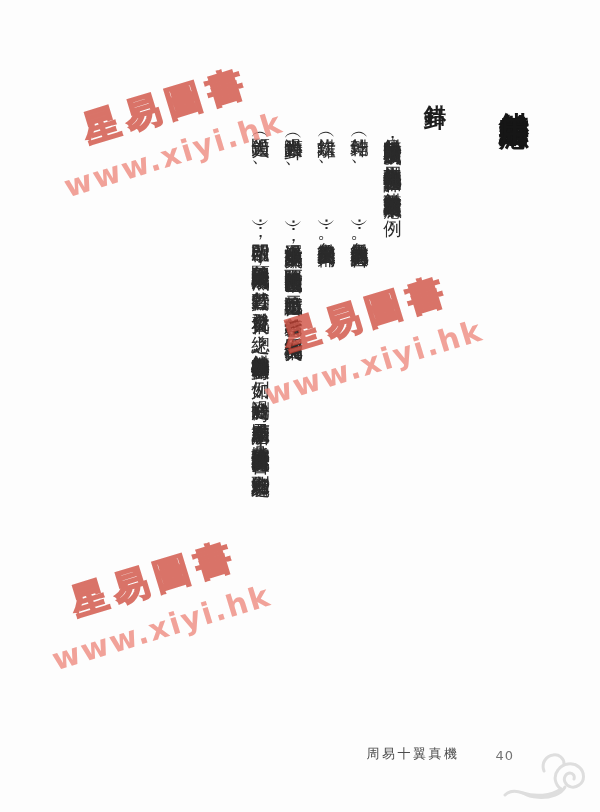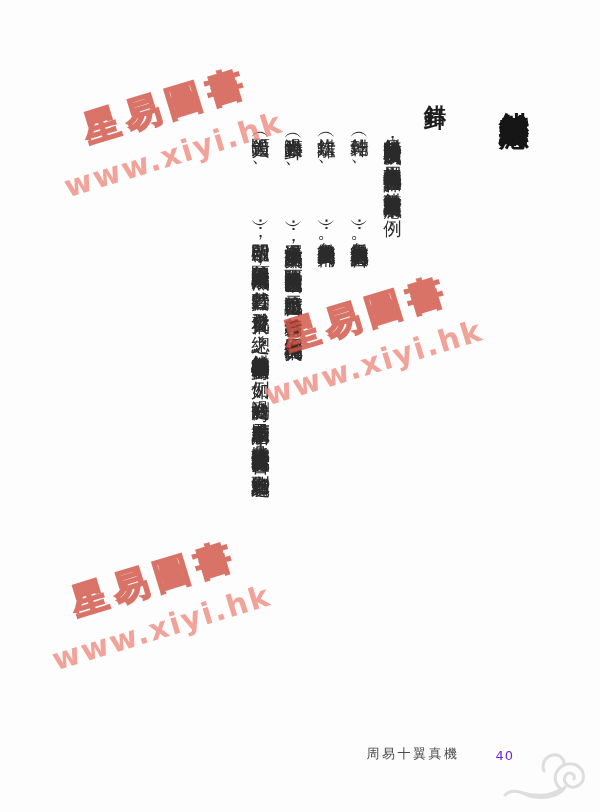--- a/index.html
+++ b/index.html
@@ -51,21 +51,21 @@
   }
   .wm1{left:45px;top:122px;}
   .wm2{left:245px;top:330px;}
   .wm3{left:33px;top:595px;}
   
   .footer{
     position:absolute;top:745px;right:86px;display:flex;align-items:flex-end;gap:36px;
     font-size:13px;color:#4b4b4b;
   }
   .footer .book{letter-spacing:2.5px;}
-  .footer .num{letter-spacing:1px;font-family:"DejaVu Sans","Liberation Sans",sans-serif;color:#6d28d9;}
+  .footer .num{letter-spacing:1px;font-family:"DejaVu Sans","Liberation Sans",sans-serif;color:#737373;}
   .cloud{position:absolute;left:503px;top:750px;}
 </style>
 </head>
 <body>
 
 <div class="content">
   <h1 class="page-title">錯卦與綜卦的應用</h1>
   <h2 class="section-header">錯卦</h2>
   <div class="paras"><p class="para">錯卦是由每卦的陰陽爻相反後所構成的，用來做為事物相互轉化後的整體評估。錯卦大致取相對論的道理以為應用。例：</p><p class="para">乾錯坤（<span class="hex"><span class="hexline solid"></span><span class="hexline solid"></span><span class="hexline solid"></span><span class="hexline solid"></span><span class="hexline solid"></span><span class="hexline solid"></span></span>、<span class="hex"><span class="hexline broken">
             <i></i>

